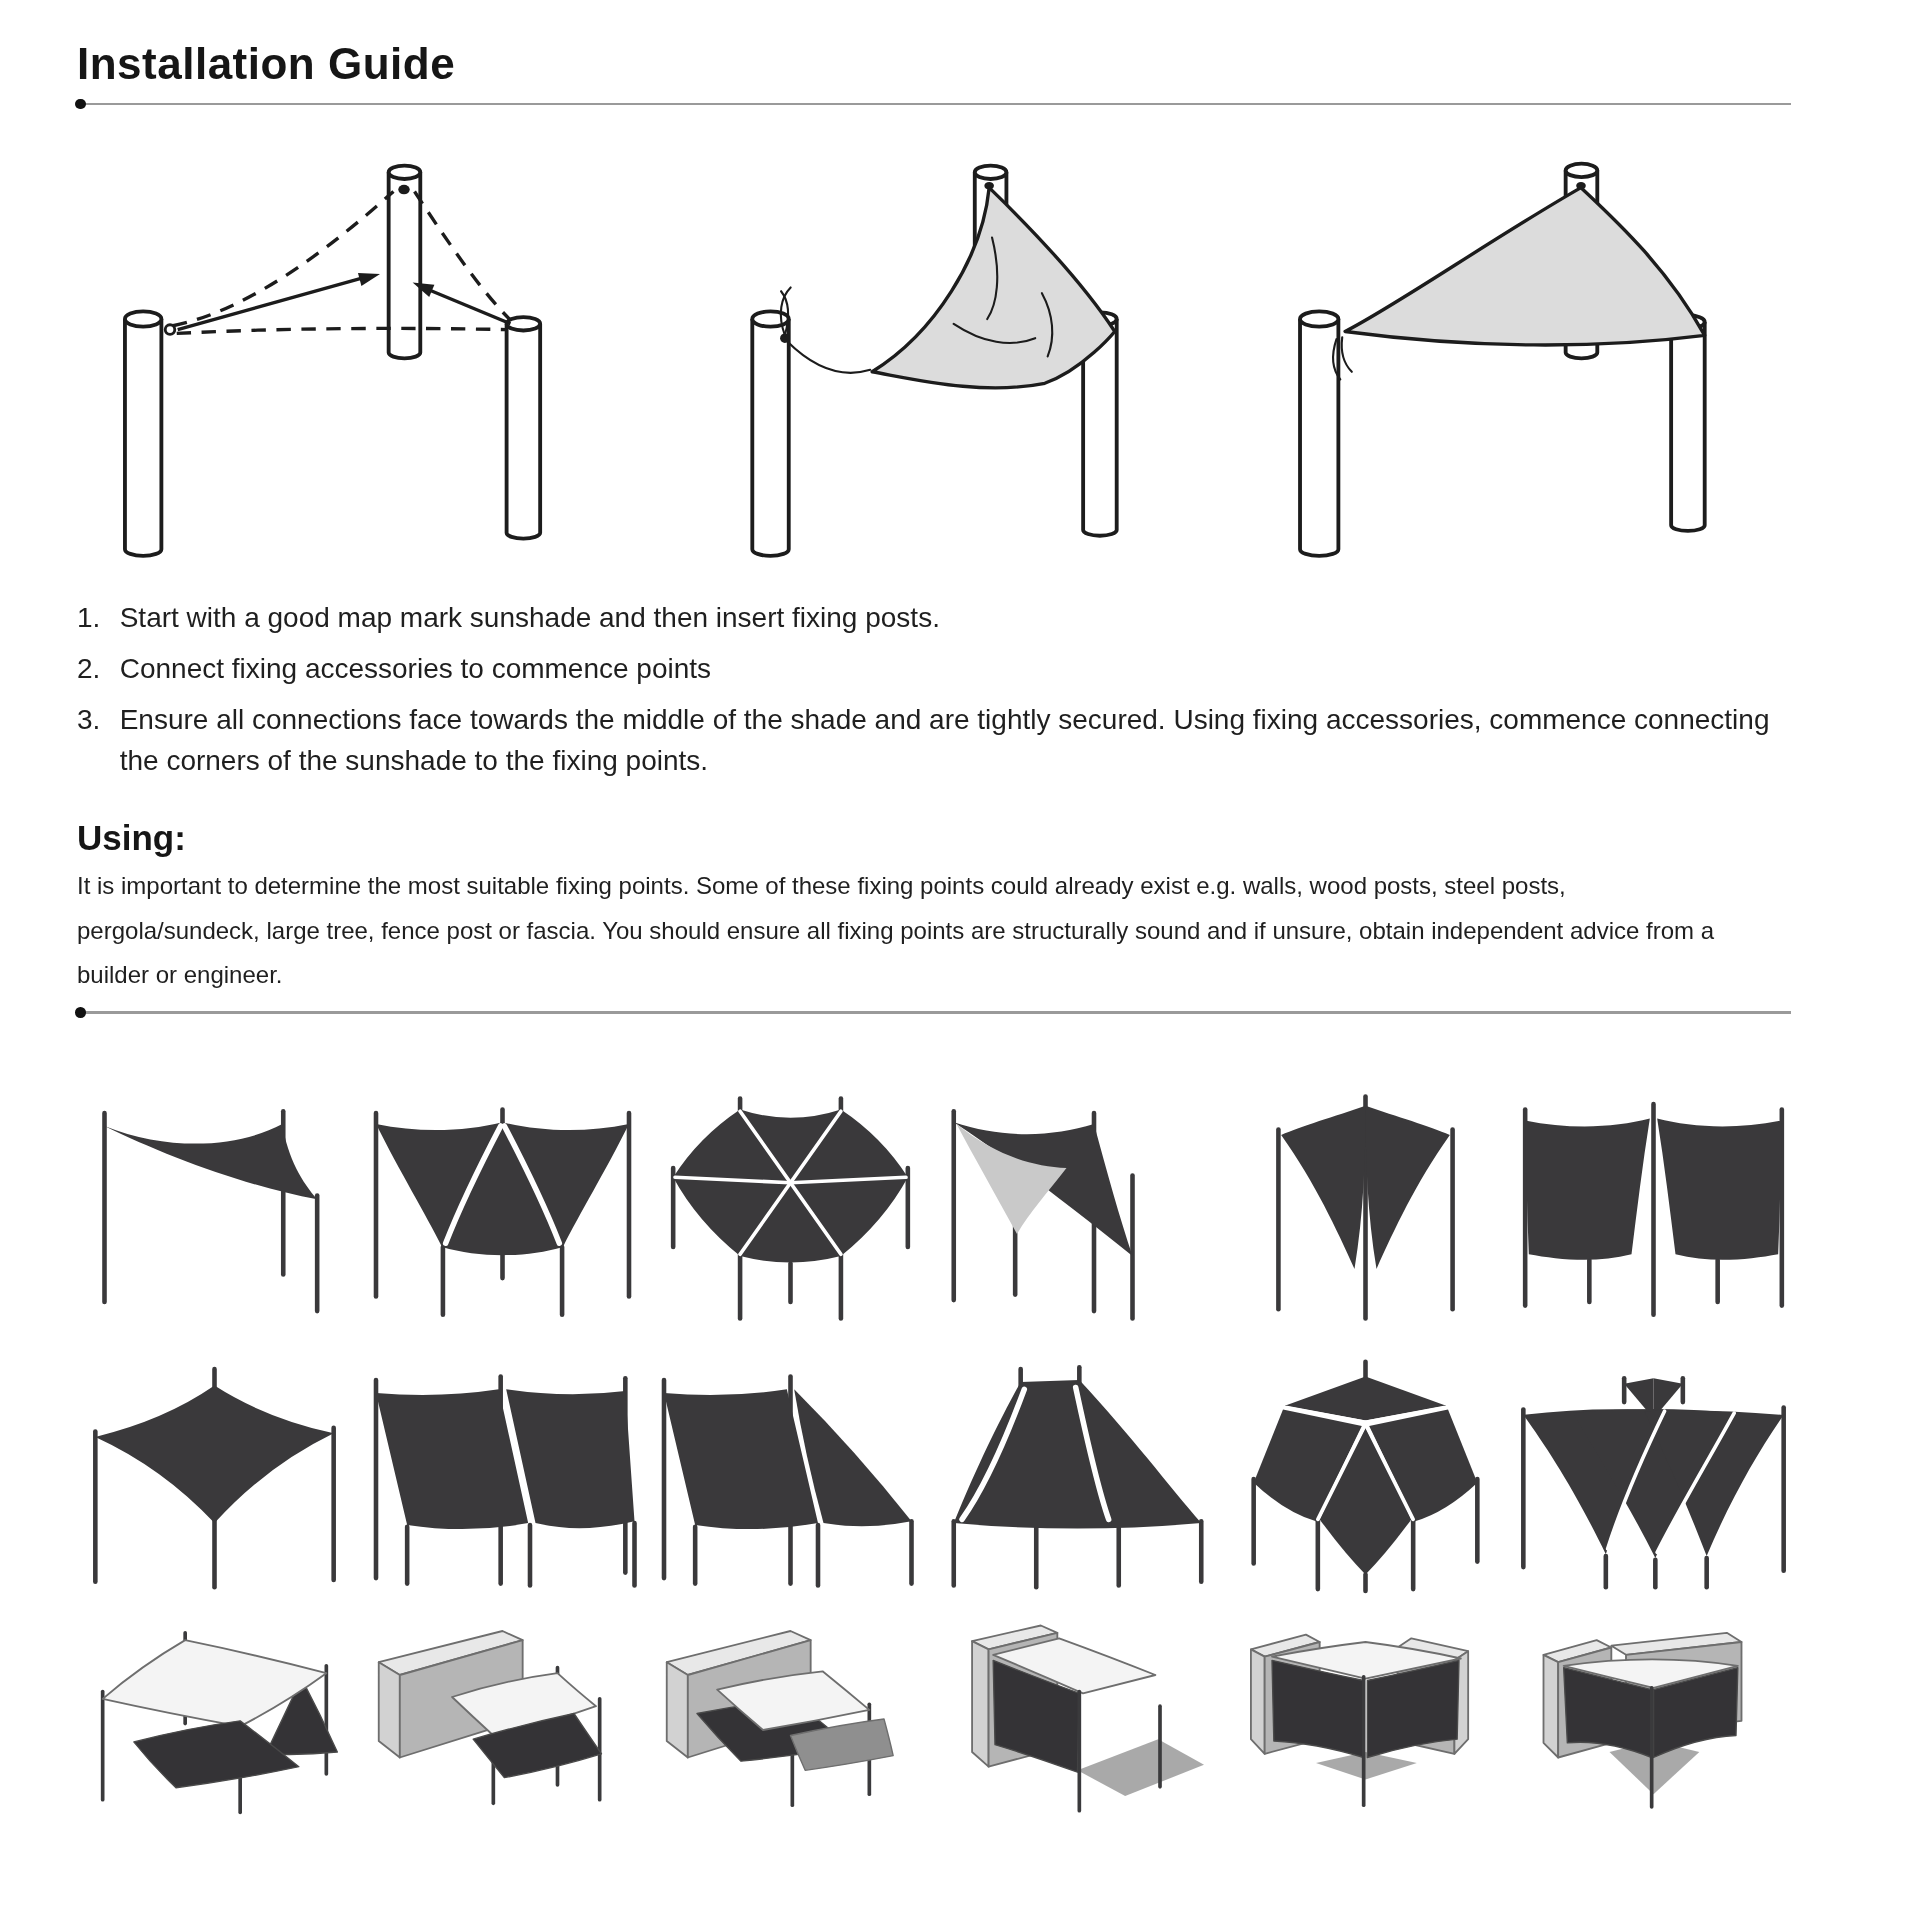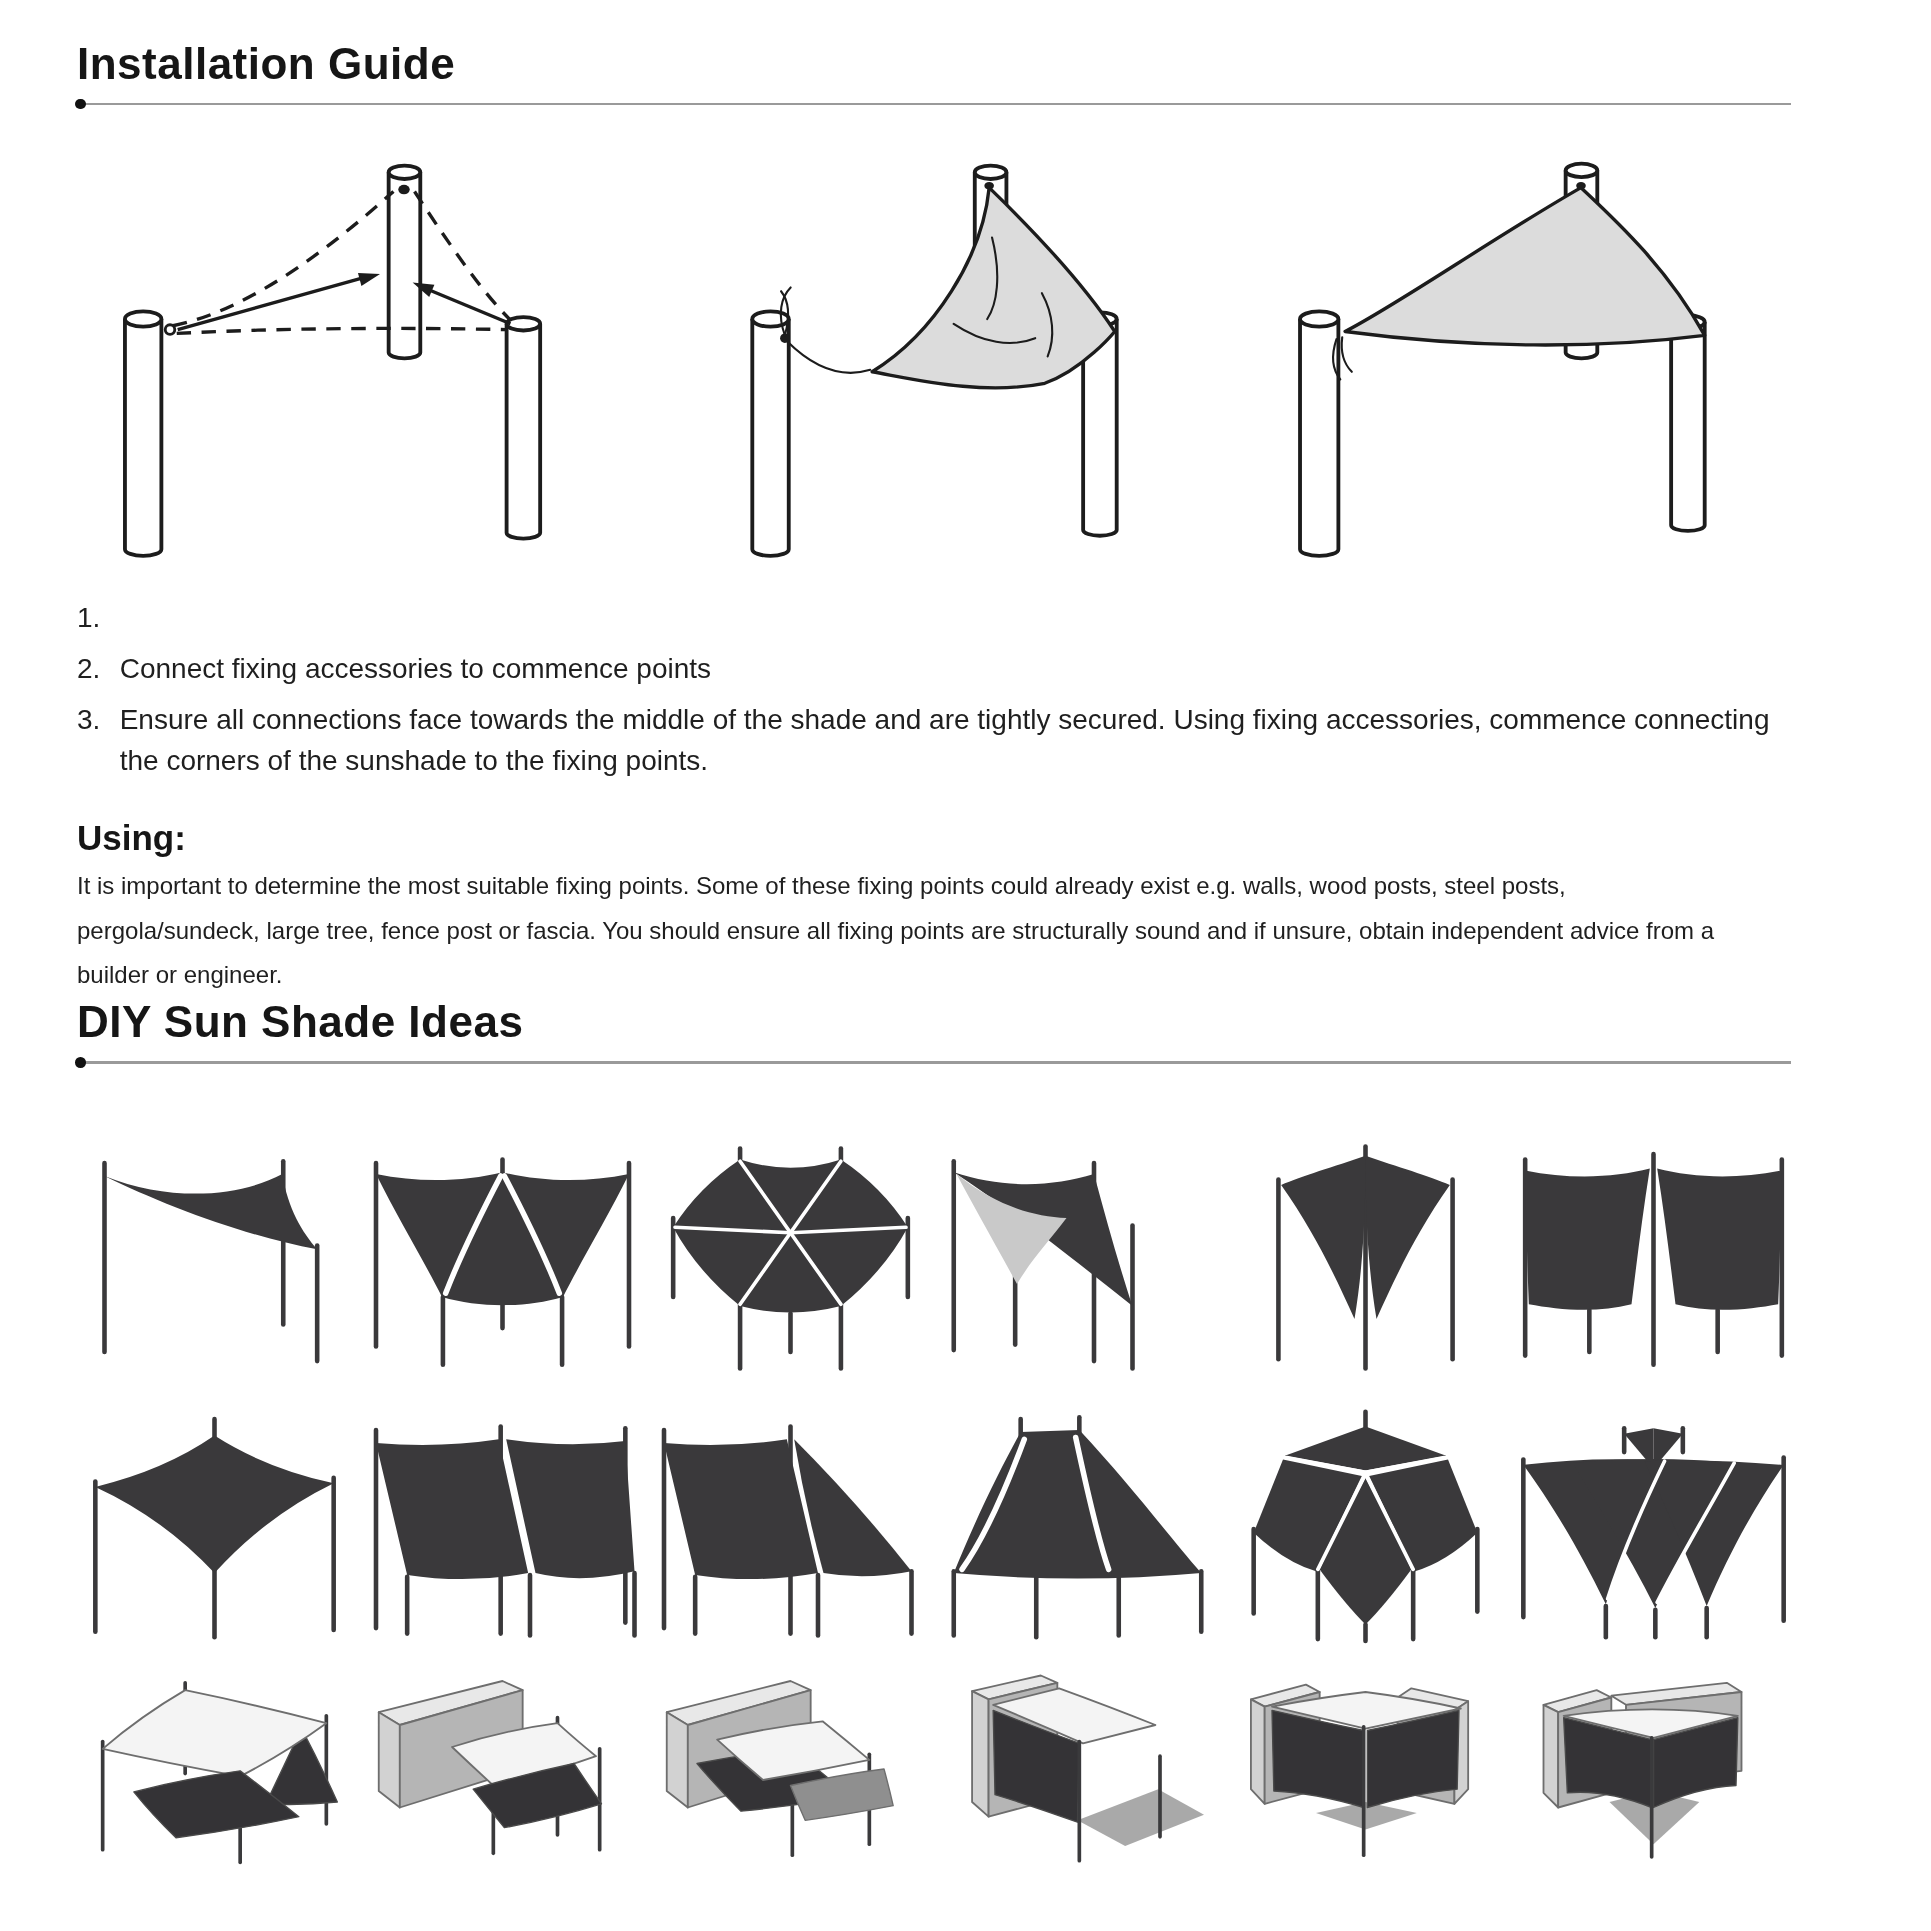--- a/index.html
+++ b/index.html
@@ -99,37 +99,37 @@
         <path class="sailg" d="M341,68 C250,120 150,190 95,218 C230,236 360,236 470,222 C430,150 375,100 341,68 Z"></path>
         <ellipse class="ah" cx="341" cy="66" rx="5" ry="4"></ellipse>
         <path class="fold" d="M86,226 C80,244 82,258 90,268"></path>
         <path class="fold" d="M92,224 C90,240 94,252 102,260"></path>
       </svg>
     </div>
 
     <ol class="steps">
       <li>
         <span class="num">1.</span>
+        <span class="txt">Start with a good map mark sunshade and then insert fixing posts.</span>
       </li>
       <li>
         <span class="num">2.</span>
         <span class="txt">Connect fixing accessories to commence points</span>
       </li>
       <li>
         <span class="num">3.</span>
         <span class="txt">Ensure all connections face towards the middle of the shade and are tightly secured. Using fixing accessories, commence connecting the corners of the sunshade to the fixing points.</span>
       </li>
     </ol>
 
     <h2 class="notice">Using:</h2>
     <p class="notice-text">It is important to determine the most suitable fixing points. Some of these fixing points could already exist e.g. walls, wood posts, steel posts, pergola/sundeck, large tree, fence post or fascia. You should ensure all fixing points are structurally sound and if unsure, obtain independent advice from a builder or engineer.</p>
   </section>
 
   <section>
-    <h1 class="sec diy-title">DIY Sun Shade Ideas</h1>
     <div class="rule"></div>
 
     <div class="idea-row row1">
       <svg width="275" height="263" viewBox="0 0 300 270">
         <path class="p5" d="M30,32 V238"></path>
           <path class="p5" d="M225,30 V208"></path>
           <path class="p5" d="M262,122 V248"></path>
         <path class="sd" d="M30,46 C100,74 175,70 224,44 C230,82 246,108 262,126 C185,112 95,78 30,46 Z"></path>
       </svg>
       <svg width="275" height="263" viewBox="0 0 300 270">

